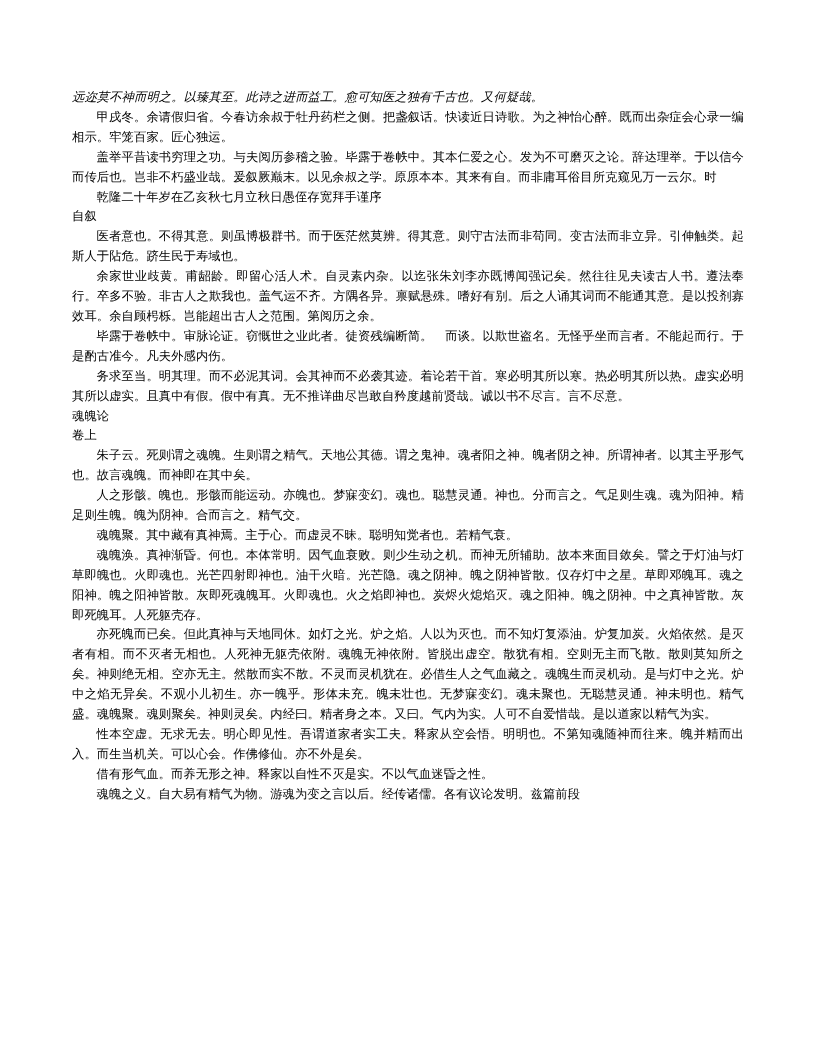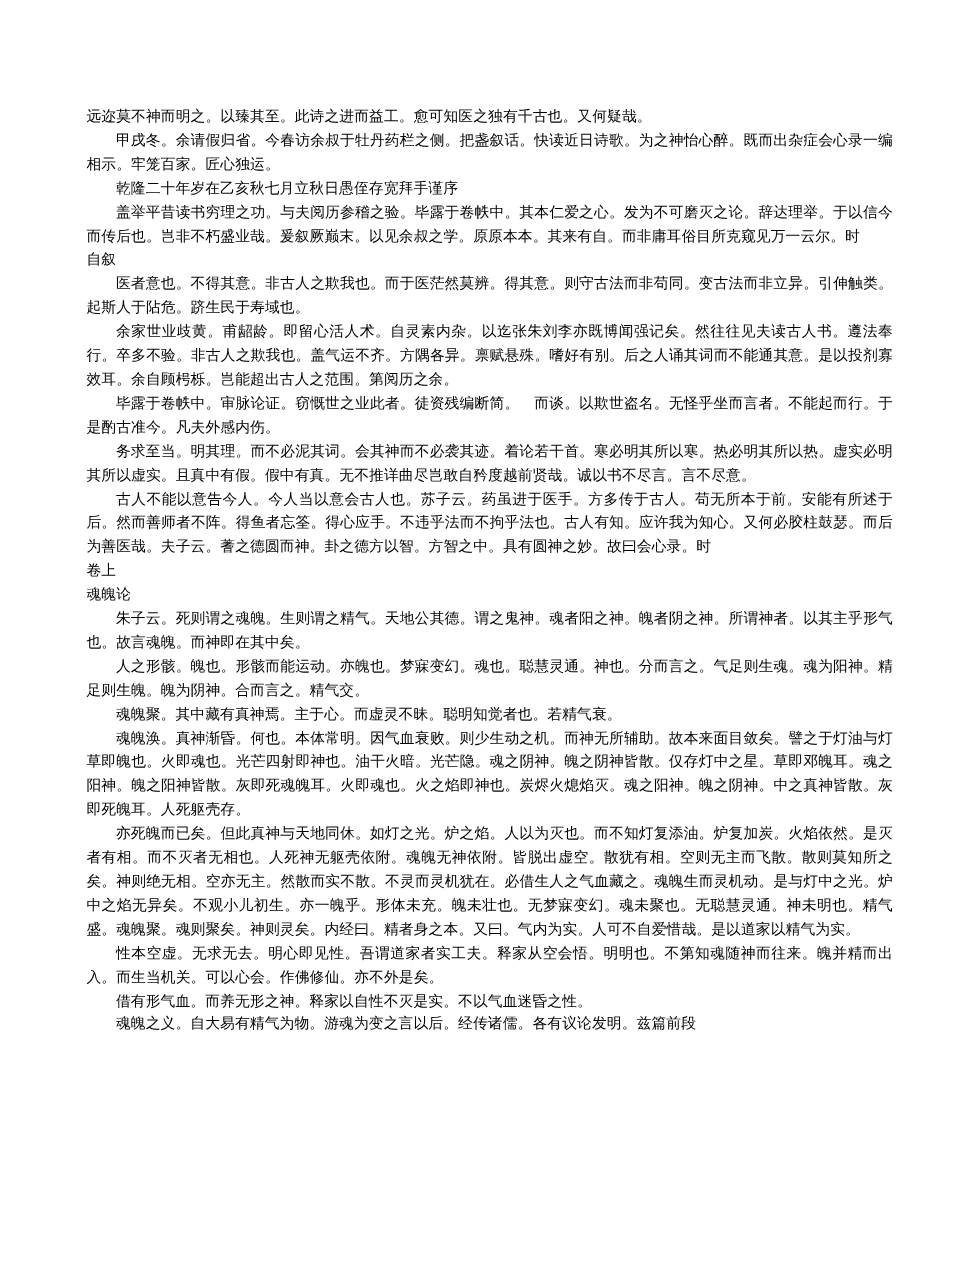--- a/index.html
+++ b/index.html
@@ -28,43 +28,43 @@
     text-justify: inter-ideograph;
     letter-spacing: 0.1px;
   }
   .p {
     margin: 0;
     text-indent: 2em;
   }
   .p-flush {
     margin: 0;
     text-indent: 0;
+    font-style: italic;
   }
   .section-label {
     margin: 0;
     text-indent: 0;
   }
 </style>
 </head>
 <body>
 
 <div class="page">
   <div class="doc">
     <p class="p-flush">远迩莫不神而明之。以臻其至。此诗之进而益工。愈可知医之独有千古也。又何疑哉。</p>
     <p class="p">甲戌冬。余请假归省。今春访余叔于牡丹药栏之侧。把盏叙话。快读近日诗歌。为之神怡心醉。既而出杂症会心录一编相示。牢笼百家。匠心独运。</p>
+    <p class="p">盖举平昔读书穷理之功。与夫阅历参稽之验。毕露于卷帙中。其本仁爱之心。发为不可磨灭之论。辞达理举。于以信今而传后也。岂非不朽盛业哉。爰叙厥巅末。以见余叔之学。原原本本。其来有自。而非庸耳俗目所克窥见万一云尔。时</p>
     <p class="p">乾隆二十年岁在乙亥秋七月立秋日愚侄存宽拜手谨序</p>
-    <p class="p">盖举平昔读书穷理之功。与夫阅历参稽之验。毕露于卷帙中。其本仁爱之心。发为不可磨灭之论。辞达理举。于以信今而传后也。岂非不朽盛业哉。爰叙厥巅末。以见余叔之学。原原本本。其来有自。而非庸耳俗目所克窥见万一云尔。时</p>
     <p class="section-label">自叙</p>
-    <p class="p">医者意也。不得其意。非古人之欺我也。而于医茫然莫辨。得其意。则守古法而非苟同。变古法而非立异。引伸触类。起斯人于阽危。跻生民于寿域也。</p>
+    <p class="p">医者意也。不得其意。则虽博极群书。而于医茫然莫辨。得其意。则守古法而非苟同。变古法而非立异。引伸触类。起斯人于阽危。跻生民于寿域也。</p>
     <p class="p">余家世业歧黄。甫龆龄。即留心活人术。自灵素内杂。以迄张朱刘李亦既博闻强记矣。然往往见夫读古人书。遵法奉行。卒多不验。非古人之欺我也。盖气运不齐。方隅各异。禀赋悬殊。嗜好有别。后之人诵其词而不能通其意。是以投剂寡效耳。余自顾枵栎。岂能超出古人之范围。第阅历之余。</p>
     <p class="p">毕露于卷帙中。审脉论证。窃慨世之业此者。徒资残编断简。　而谈。以欺世盗名。无怪乎坐而言者。不能起而行。于是酌古准今。凡夫外感内伤。</p>
     <p class="p">务求至当。明其理。而不必泥其词。会其神而不必袭其迹。着论若干首。寒必明其所以寒。热必明其所以热。虚实必明其所以虚实。且真中有假。假中有真。无不推详曲尽岂敢自矜度越前贤哉。诚以书不尽言。言不尽意。</p>
-    <p class="p">古人不能以意告今人。今人当以意会古人也。苏子云。药虽进于医手。方多传于古人。苟无所本于前。安能有所述于后。然而善师者不阵。得鱼者忘筌。得心应手。不违乎法而不拘乎法也。古人有知。应许我为知心。又何必胶柱鼓瑟。而后为善医哉。夫子云。蓍之德圆而神。卦之德方以智。方智之中。具有圆神之妙。故曰会心录。时</p>
+    <p class="section-label">魂魄论</p>
     <p class="section-label">卷上</p>
-    <p class="section-label">魂魄论</p>
     <p class="p">朱子云。死则谓之魂魄。生则谓之精气。天地公其德。谓之鬼神。魂者阳之神。魄者阴之神。所谓神者。以其主乎形气也。故言魂魄。而神即在其中矣。</p>
     <p class="p">人之形骸。魄也。形骸而能运动。亦魄也。梦寐变幻。魂也。聪慧灵通。神也。分而言之。气足则生魂。魂为阳神。精足则生魄。魄为阴神。合而言之。精气交。</p>
     <p class="p">魂魄聚。其中藏有真神焉。主于心。而虚灵不昧。聪明知觉者也。若精气衰。</p>
     <p class="p">魂魄涣。真神渐昏。何也。本体常明。因气血衰败。则少生动之机。而神无所辅助。故本来面目敛矣。譬之于灯油与灯草即魄也。火即魂也。光芒四射即神也。油干火暗。光芒隐。魂之阴神。魄之阴神皆散。仅存灯中之星。草即邓魄耳。魂之阳神。魄之阳神皆散。灰即死魂魄耳。火即魂也。火之焰即神也。炭烬火熄焰灭。魂之阳神。魄之阴神。中之真神皆散。灰即死魄耳。人死躯壳存。</p>
     <p class="p">亦死魄而已矣。但此真神与天地同休。如灯之光。炉之焰。人以为灭也。而不知灯复添油。炉复加炭。火焰依然。是灭者有相。而不灭者无相也。人死神无躯壳依附。魂魄无神依附。皆脱出虚空。散犹有相。空则无主而飞散。散则莫知所之矣。神则绝无相。空亦无主。然散而实不散。不灵而灵机犹在。必借生人之气血藏之。魂魄生而灵机动。是与灯中之光。炉中之焰无异矣。不观小儿初生。亦一魄乎。形体未充。魄未壮也。无梦寐变幻。魂未聚也。无聪慧灵通。神未明也。精气盛。魂魄聚。魂则聚矣。神则灵矣。内经曰。精者身之本。又曰。气内为实。人可不自爱惜哉。是以道家以精气为实。</p>
     <p class="p">性本空虚。无求无去。明心即见性。吾谓道家者实工夫。释家从空会悟。明明也。不第知魂随神而往来。魄并精而出入。而生当机关。可以心会。作佛修仙。亦不外是矣。</p>
     <p class="p">借有形气血。而养无形之神。释家以自性不灭是实。不以气血迷昏之性。</p>
     <p class="p">魂魄之义。自大易有精气为物。游魂为变之言以后。经传诸儒。各有议论发明。兹篇前段</p>
   </div>
 </div>

